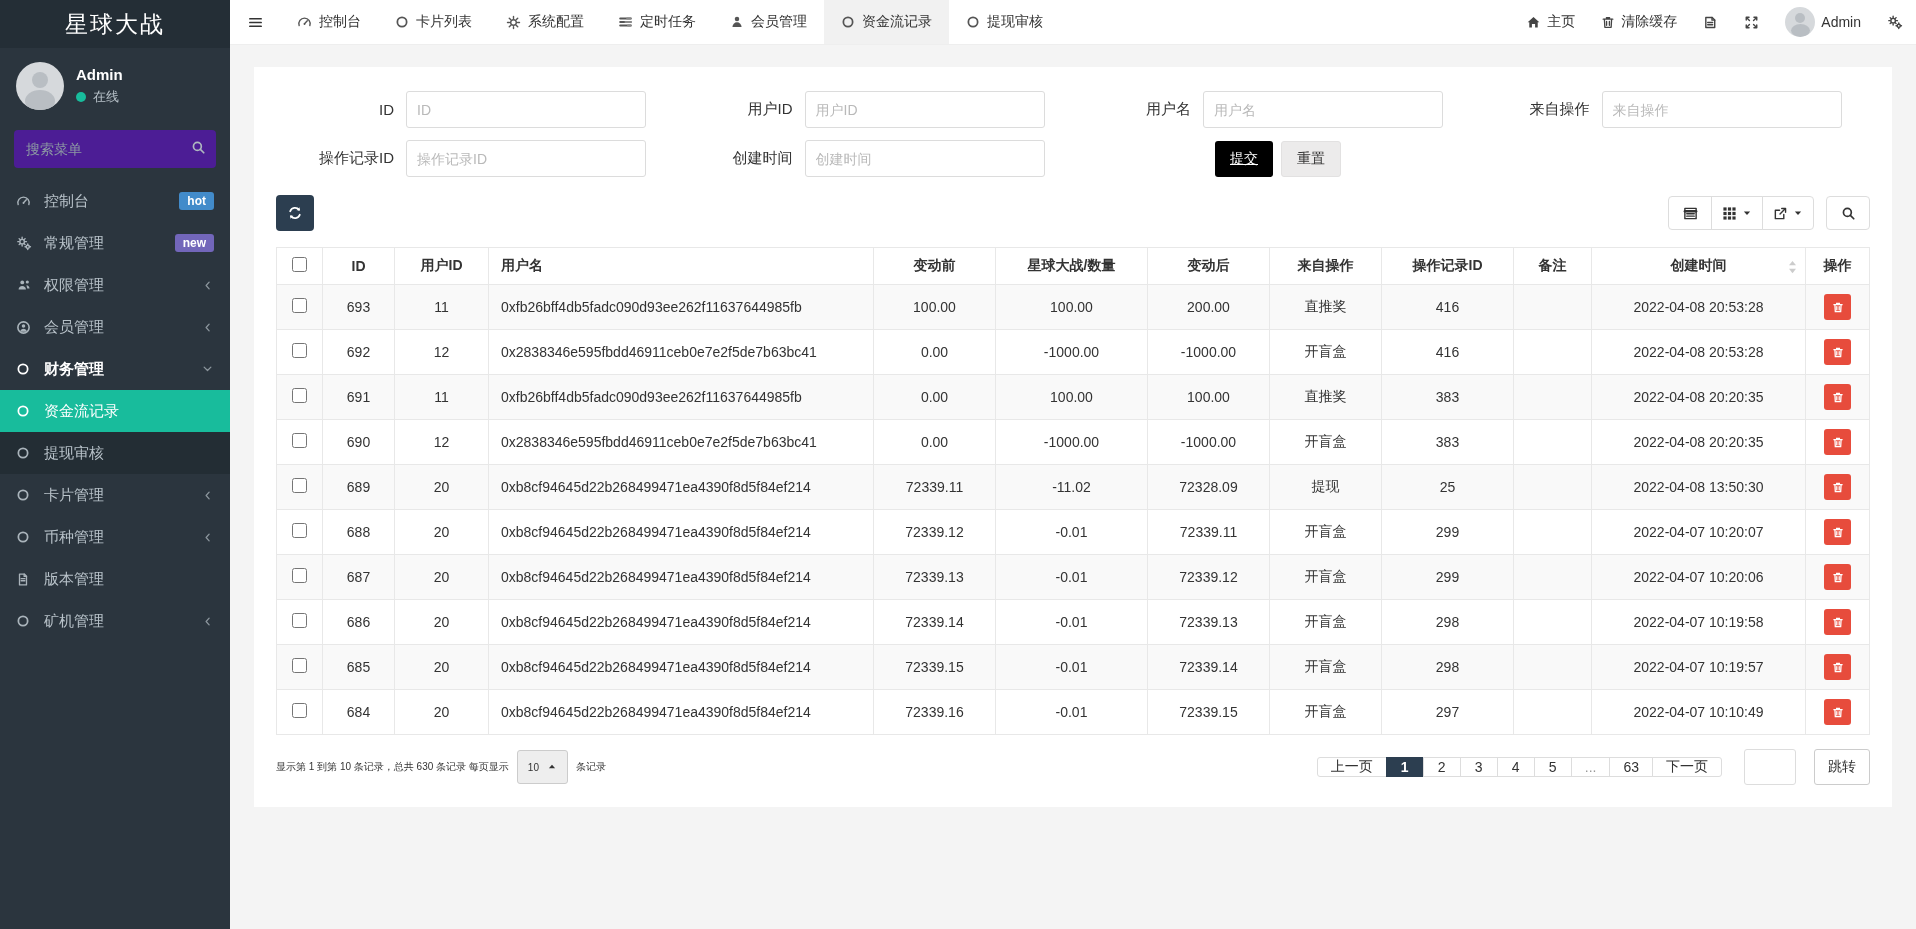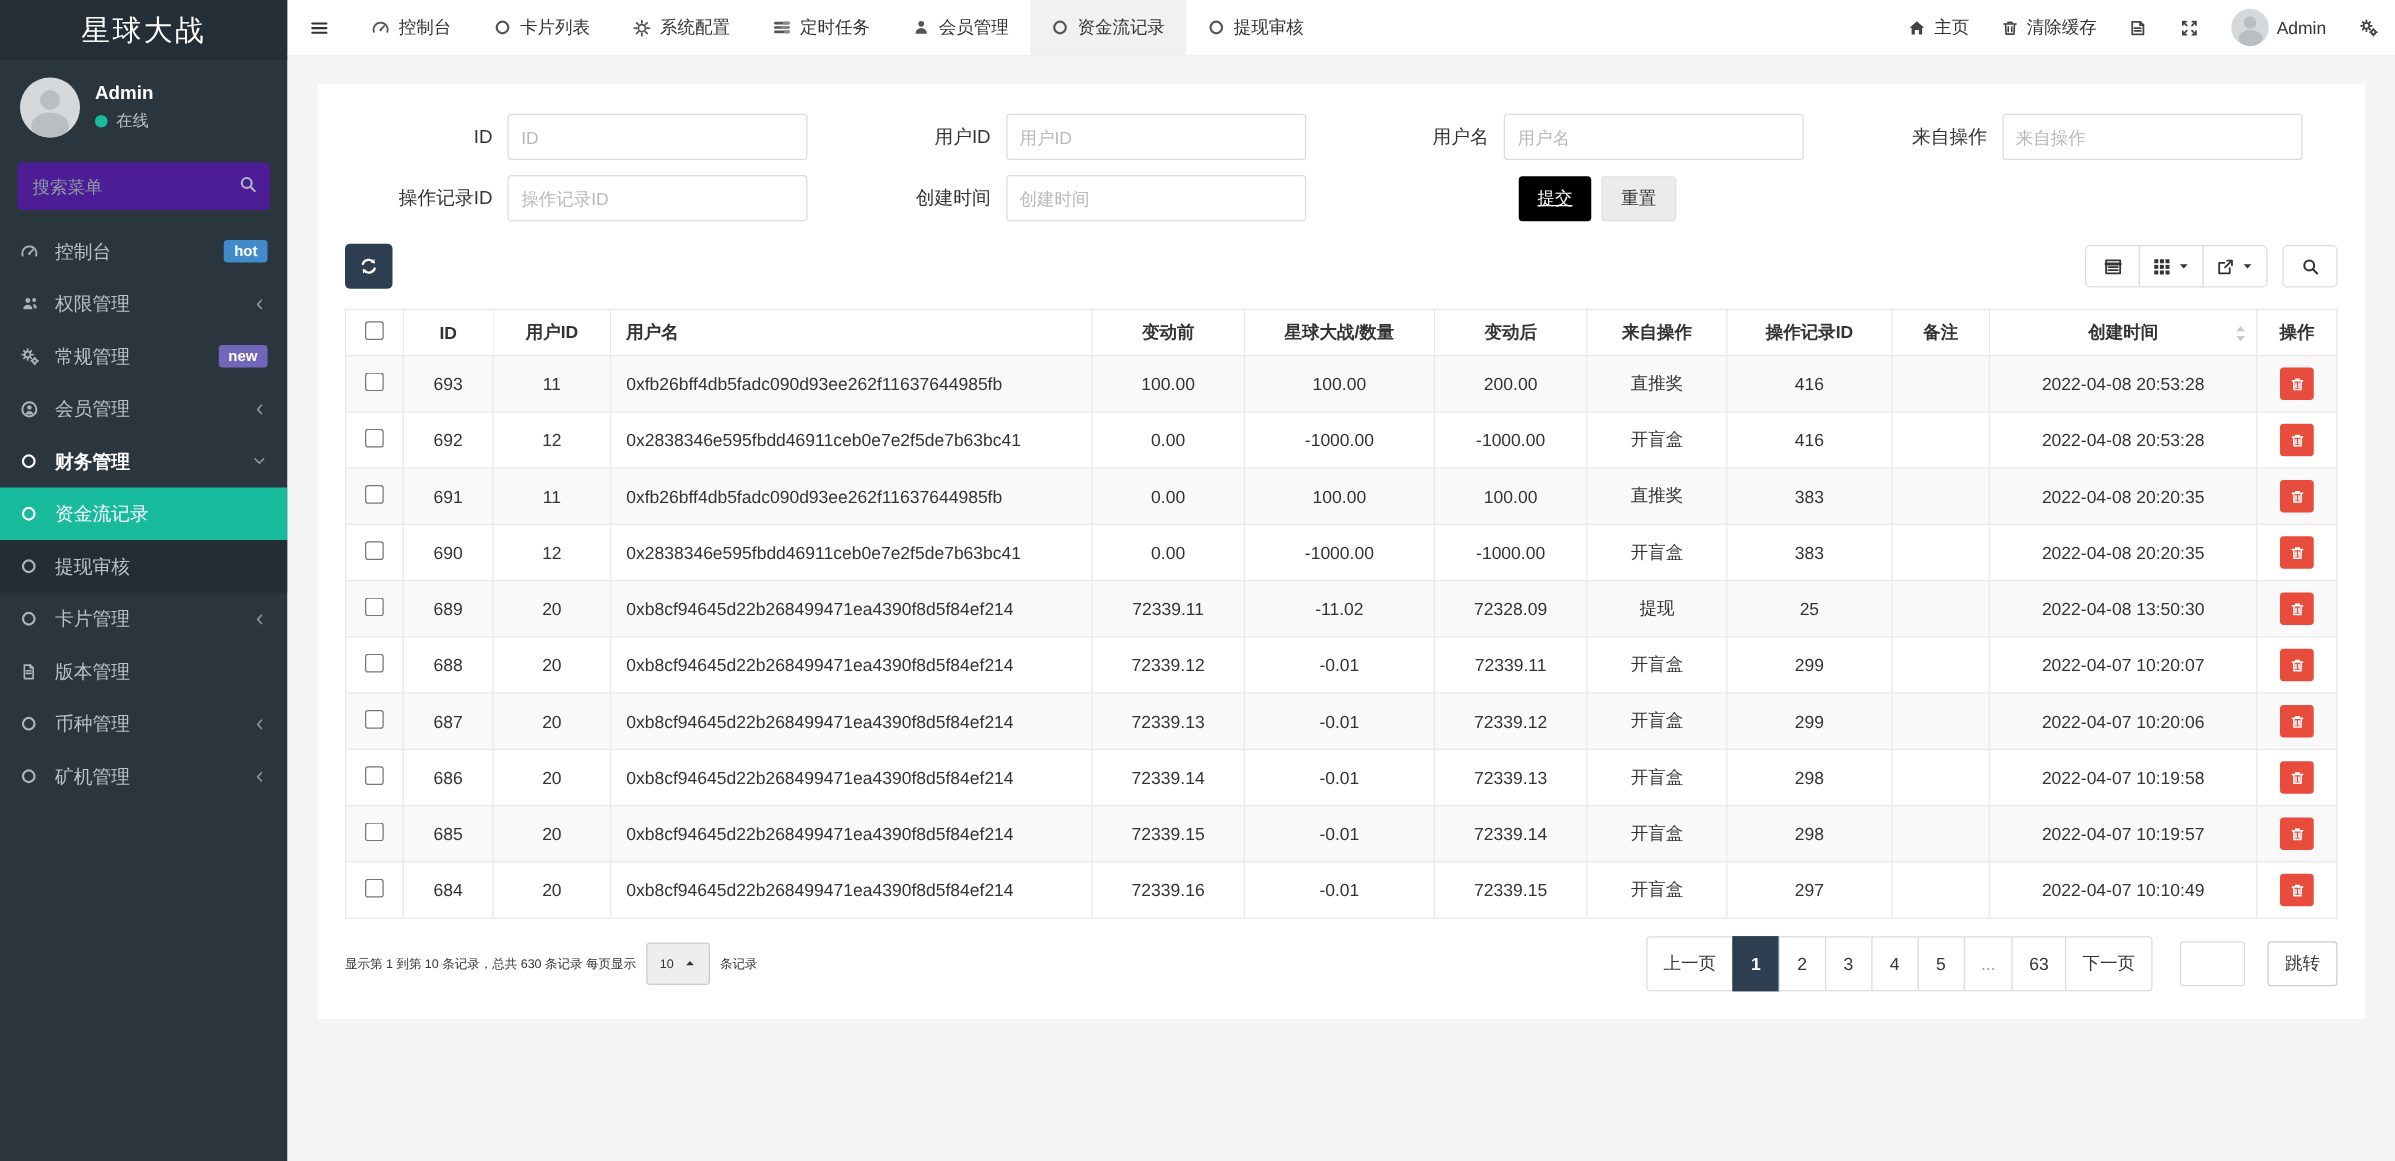--- a/index.html
+++ b/index.html
@@ -83,21 +83,21 @@
   .sort-icons { display:inline-flex; flex-direction:column; gap:1px; position:absolute; right:8px; top:12px; color:#ccc; }
   .btn-del { width:27px; height:26px; background:#e74c3c; border:none; border-radius:3px; color:#fff; display:inline-flex; align-items:center; justify-content:center; cursor:pointer; }
   input[type=checkbox] { width:15px; height:15px; cursor:pointer; }
 
   
   .table-footer { display:flex; justify-content:space-between; align-items:center; margin-top:14px; }
   .records-info { display:flex; align-items:center; gap:8px; color:#333; font-size:10px; }
   .pagesize { display:inline-flex; align-items:center; gap:8px; background:#eee; border:1px solid #ccc; border-radius:3px; height:34px; padding:0 10px; cursor:pointer; color:#333; }
   .pager { display:flex; align-items:center; }
   .page-list { display:flex; list-style:none; }
-  .page-list li { min-width:38px; height:44px; padding:0 13px; border:1px solid #ddd; display:flex; align-items:center; justify-content:center; font-size:14px; color:#333; cursor:pointer; background:#fff; margin-left:-1px; }
+  .page-list li { min-width:38px; height:20px; padding:0 13px; border:1px solid #ddd; display:flex; align-items:center; justify-content:center; font-size:14px; color:#333; cursor:pointer; background:#fff; margin-left:-1px; }
   .page-list li:first-child { border-radius:3px 0 0 3px; margin-left:0; }
   .page-list li:last-child { border-radius:0 3px 3px 0; }
   .page-list li.active { background:#2c3e50; border-color:#2c3e50; color:#fff; font-weight:bold; }
   .page-list li.dots { color:#999; }
   .jump-input { width:52px; height:36px; border:1px solid #ddd; border-radius:3px; margin:0 18px 0 22px; outline:none; padding:0 8px; font-size:14px; }
   .btn-jump { height:36px; padding:0 13px; background:#fff; border:1px solid #ccc; border-radius:3px; font-size:14px; color:#333; cursor:pointer; font-family:inherit; }
   svg { display:block; }
 </style>
 </head>
 <body>
@@ -132,48 +132,48 @@
               <path d="M2.3 11.2a6 6 0 1 1 11.4 0"></path>
               <path d="M8 9.3 11 6.2"></path>
               <circle cx="8" cy="9.6" r="1" fill="currentColor" stroke="none"></circle>
             </svg>
           </span>
           <span class="mi-label">控制台</span>
           <span class="badge" style="background:#428bca">hot</span>
         </li>
         <li class="menu-item">
           <span class="mi-icon">
+            <svg width="16" height="15" viewBox="0 0 16 16" fill="none" stroke="currentColor" stroke-width="1.5" stroke-linecap="round" stroke-linejoin="round">
+              <circle cx="6" cy="6" r="2.4"></circle>
+              <path d="M6 1.4v1.4M6 9.2v1.4M1.4 6h1.4M9.2 6h1.4M2.8 2.8l1 1M8.2 8.2l1 1M9.2 2.8l-1 1M3.8 8.2l-1 1"></path>
+              <circle cx="12" cy="11.5" r="1.7"></circle>
+              <path d="M12 8.6v1M12 13.4v1M9.1 11.5h1M13.9 11.5h1"></path>
+            </svg>
+          </span>
+          <span class="mi-label">常规管理</span>
+          <span class="badge" style="background:#7266ba">new</span>
+        </li>
+        <li class="menu-item">
+          <span class="mi-icon">
             <svg width="16" height="14" viewBox="0 0 16 16" fill="none" stroke="currentColor" stroke-width="1.5" stroke-linecap="round" stroke-linejoin="round">
               <circle cx="6" cy="5" r="2.2" fill="currentColor" stroke="none"></circle>
               <path d="M1.8 13c0-2.4 1.9-4 4.2-4s4.2 1.6 4.2 4z" fill="currentColor" stroke="none"></path>
               <circle cx="11.8" cy="4.6" r="1.8" fill="currentColor" stroke="none"></circle>
               <path d="M10.8 8.3c2 .1 3.5 1.6 3.5 3.7h-2.6" fill="currentColor" stroke="none"></path>
             </svg>
           </span>
           <span class="mi-label">权限管理</span>
           <span class="chev">
             <svg width="12" height="13" viewBox="0 0 16 16" fill="none" stroke="currentColor" stroke-width="1.5" stroke-linecap="round" stroke-linejoin="round">
               <path d="M9.5 3.5 5.5 8l4 4.5" stroke-width="1.7"></path>
             </svg>
           </span>
         </li>
         <li class="menu-item">
           <span class="mi-icon">
-            <svg width="16" height="15" viewBox="0 0 16 16" fill="none" stroke="currentColor" stroke-width="1.5" stroke-linecap="round" stroke-linejoin="round">
-              <circle cx="6" cy="6" r="2.4"></circle>
-              <path d="M6 1.4v1.4M6 9.2v1.4M1.4 6h1.4M9.2 6h1.4M2.8 2.8l1 1M8.2 8.2l1 1M9.2 2.8l-1 1M3.8 8.2l-1 1"></path>
-              <circle cx="12" cy="11.5" r="1.7"></circle>
-              <path d="M12 8.6v1M12 13.4v1M9.1 11.5h1M13.9 11.5h1"></path>
-            </svg>
-          </span>
-          <span class="mi-label">常规管理</span>
-          <span class="badge" style="background:#7266ba">new</span>
-        </li>
-        <li class="menu-item">
-          <span class="mi-icon">
             <svg width="15" height="15" viewBox="0 0 16 16" fill="none" stroke="currentColor" stroke-width="1.5" stroke-linecap="round" stroke-linejoin="round">
               <circle cx="8" cy="8" r="6" stroke-width="1.7"></circle>
               <circle cx="8" cy="6.3" r="1.9" fill="currentColor" stroke="none"></circle>
               <path d="M4.4 12.4c.5-2 1.9-3 3.6-3s3.1 1 3.6 3z" fill="currentColor" stroke="none"></path>
             </svg>
           </span>
           <span class="mi-label">会员管理</span>
           <span class="chev">
             <svg width="12" height="13" viewBox="0 0 16 16" fill="none" stroke="currentColor" stroke-width="1.5" stroke-linecap="round" stroke-linejoin="round">
               <path d="M9.5 3.5 5.5 8l4 4.5" stroke-width="1.7"></path>
@@ -217,40 +217,40 @@
           </span>
           <span class="mi-label">卡片管理</span>
           <span class="chev">
             <svg width="12" height="13" viewBox="0 0 16 16" fill="none" stroke="currentColor" stroke-width="1.5" stroke-linecap="round" stroke-linejoin="round">
               <path d="M9.5 3.5 5.5 8l4 4.5" stroke-width="1.7"></path>
             </svg>
           </span>
         </li>
         <li class="menu-item">
           <span class="mi-icon">
+            <svg width="14" height="14" viewBox="0 0 16 16" fill="none" stroke="currentColor" stroke-width="1.5" stroke-linecap="round" stroke-linejoin="round">
+              <circle cx="8" cy="8" r="5.3" stroke-width="2"></circle>
+            </svg>
+          </span>
+          <span class="mi-label">币种管理</span>
+          <span class="chev">
+            <svg width="12" height="13" viewBox="0 0 16 16" fill="none" stroke="currentColor" stroke-width="1.5" stroke-linecap="round" stroke-linejoin="round">
+              <path d="M9.5 3.5 5.5 8l4 4.5" stroke-width="1.7"></path>
+            </svg>
+          </span>
+        </li>
+        <li class="menu-item">
+          <span class="mi-icon">
             <svg width="14" height="15" viewBox="0 0 16 16" fill="none" stroke="currentColor" stroke-width="1.5" stroke-linecap="round" stroke-linejoin="round">
               <path d="M4 1.8h5.5L12 4.3v9.9H4z"></path>
               <path d="M9.3 1.8v2.7H12"></path>
               <path d="M5.8 7h4.4M5.8 9.4h4.4"></path>
             </svg>
           </span>
           <span class="mi-label">版本管理</span>
-        </li>
-        <li class="menu-item">
-          <span class="mi-icon">
-            <svg width="14" height="14" viewBox="0 0 16 16" fill="none" stroke="currentColor" stroke-width="1.5" stroke-linecap="round" stroke-linejoin="round">
-              <circle cx="8" cy="8" r="5.3" stroke-width="2"></circle>
-            </svg>
-          </span>
-          <span class="mi-label">币种管理</span>
-          <span class="chev">
-            <svg width="12" height="13" viewBox="0 0 16 16" fill="none" stroke="currentColor" stroke-width="1.5" stroke-linecap="round" stroke-linejoin="round">
-              <path d="M9.5 3.5 5.5 8l4 4.5" stroke-width="1.7"></path>
-            </svg>
-          </span>
         </li>
         <li class="menu-item">
           <span class="mi-icon">
             <svg width="14" height="14" viewBox="0 0 16 16" fill="none" stroke="currentColor" stroke-width="1.5" stroke-linecap="round" stroke-linejoin="round">
               <circle cx="8" cy="8" r="5.3" stroke-width="2"></circle>
             </svg>
           </span>
           <span class="mi-label">矿机管理</span>
           <span class="chev">
             <svg width="12" height="13" viewBox="0 0 16 16" fill="none" stroke="currentColor" stroke-width="1.5" stroke-linecap="round" stroke-linejoin="round">

